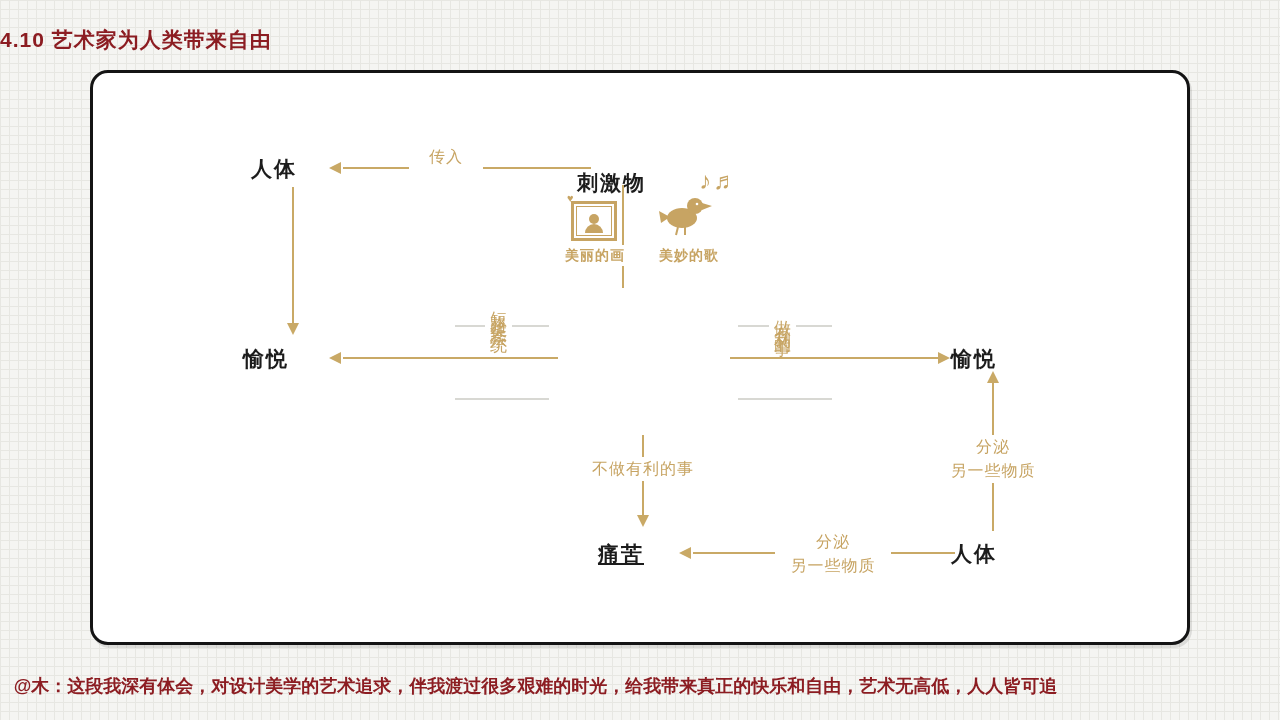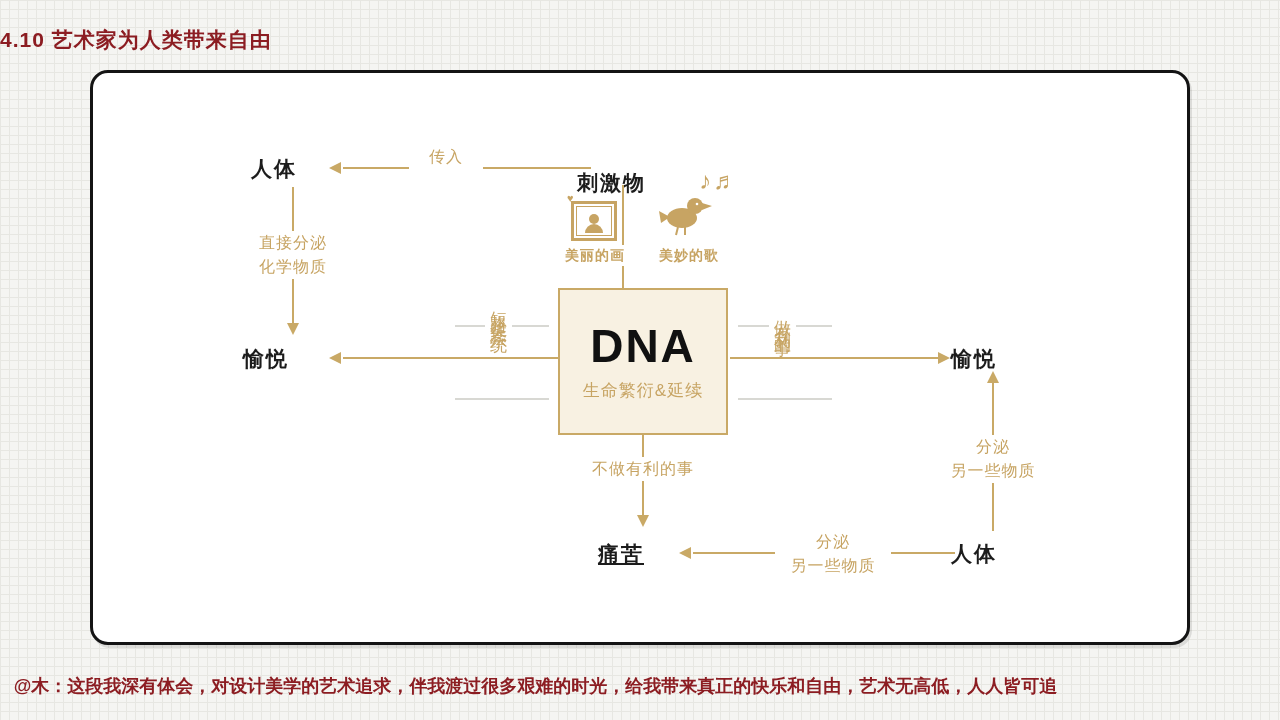--- a/index.html
+++ b/index.html
@@ -102,39 +102,31 @@
       <ellipse cx="25" cy="27" rx="15" ry="10" fill="#C7A463"></ellipse>
       <circle cx="38" cy="15" r="8" fill="#C7A463"></circle>
       <polygon points="45,12 55,15 45,19" fill="#C7A463"></polygon>
       <circle cx="40" cy="13" r="1.3" fill="#ffffff"></circle>
       <path d="M21 36 L19 44 M28 36 L28 44" stroke="#C7A463" stroke-width="2" fill="none"></path>
     </svg>
 
     <div class="glabel small" style="left:458px;top:172px;width:88px;">美丽的画</div>
     <div class="glabel small" style="left:552px;top:172px;width:88px;">美妙的歌</div>
 
-    <div class="dna-box">
-      <div class="dna-title">DNA</div>
-      <div class="dna-sub">生命繁衍&amp;延续</div>
-    </div>
 
     <div class="gray-line" style="left:362px;top:252px;width:94px;"></div>
     <div class="gray-line" style="left:362px;top:325px;width:94px;"></div>
     <div class="vtext" style="left:392px;top:221px;">短路奖惩系统</div>
 
     <div class="h-line" style="left:250px;top:284px;width:215px;"></div>
     <div class="ah ah-left" style="left:236px;top:279px;"></div>
     <div class="node" style="left:150px;top:272px;width:80px;">愉悦</div>
 
     <div class="v-line" style="left:199px;top:114px;height:142px;"></div>
     <div class="ah ah-down" style="left:194px;top:250px;"></div>
-    <div class="glabel" style="left:144px;top:158px;width:112px;">
-      <span>直接分泌</span><br>
-      <span>化学物质</span>
-    </div>
 
     <div class="gray-line" style="left:645px;top:252px;width:94px;"></div>
     <div class="gray-line" style="left:645px;top:325px;width:94px;"></div>
     <div class="vtext" style="left:676px;top:231px;">做有利的事</div>
 
     <div class="h-line" style="left:637px;top:284px;width:208px;"></div>
     <div class="ah ah-right" style="left:845px;top:279px;"></div>
     <div class="node" style="left:858px;top:272px;width:80px;">愉悦</div>
 
     <div class="v-line" style="left:899px;top:308px;height:150px;"></div>

